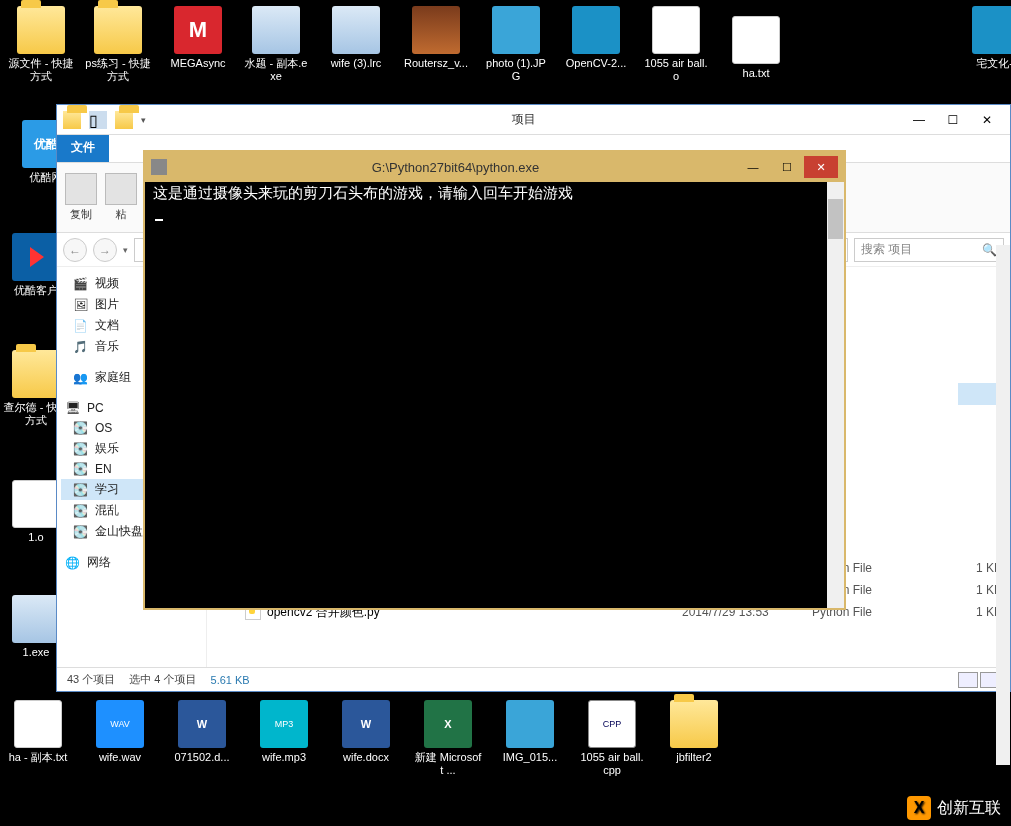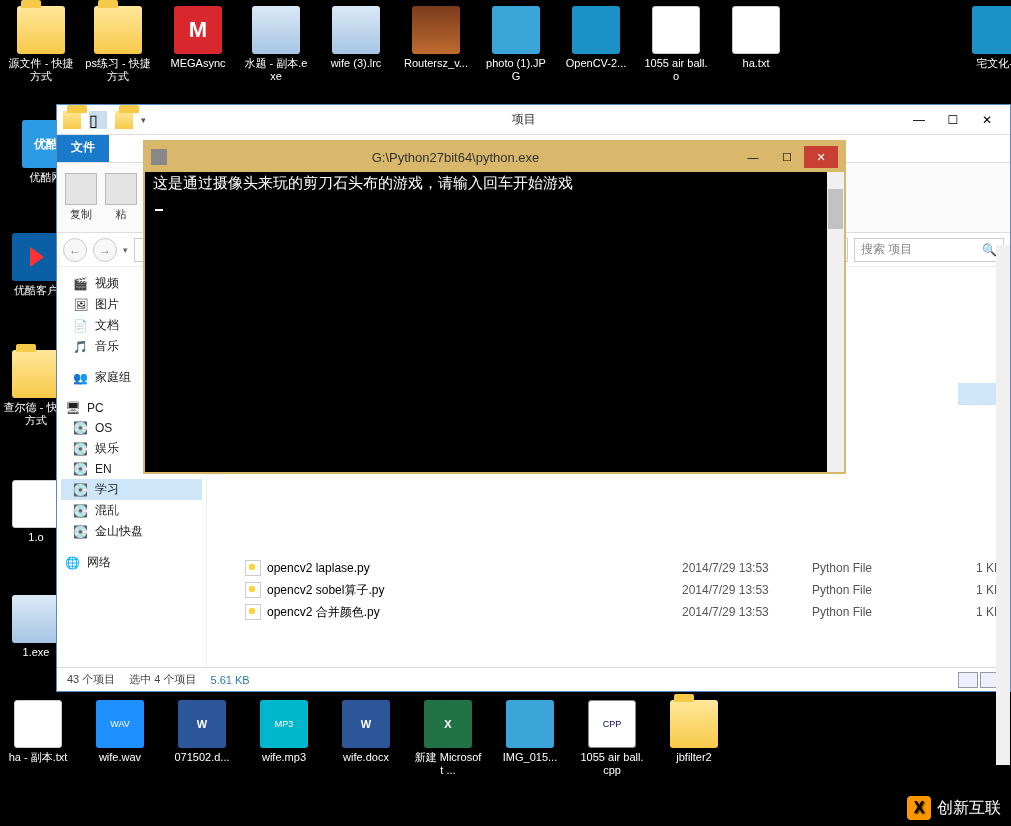--- a/index.html
+++ b/index.html
@@ -67,21 +67,21 @@
 .py-ico{ width:16px; height:16px; background:#fff; border:1px solid #ccc; position:relative; }
 .py-ico::after{ content:''; position:absolute; left:3px; top:3px; width:6px; height:6px; background:#ffd43b; border-radius:2px; }
 .size-bars { position:absolute; right:6px; top:6px; width:46px; }
 .sbar { height:22px; display:flex; align-items:center; justify-content:flex-end; font-size:12px; color:#555; }
 
 .statusbar { height:24px; border-top:1px solid #ddd; display:flex; align-items:center; padding:0 10px; font-size:11px; color:#444; gap:14px; }
 .view-toggle{ margin-left:auto; display:flex; gap:2px;}
 .view-toggle .vt{ width:20px;height:16px;border:1px solid #999;background:#eef;}
 
 
-.console-win { position:absolute; left:143px; top:140px; width:703px; height:334px; display:flex; flex-direction:column; border:2px solid #d9b86b; }
+.console-win { position:absolute; left:143px; top:150px; width:703px; height:460px; display:flex; flex-direction:column; border:2px solid #d9b86b; }
 .console-title { height:30px; background:#d9b86b; display:flex; align-items:center; padding:0 6px; font-size:13px; }
 .console-title .ico{ width:16px; height:16px; background:#888; margin-right:8px; }
 .console-title .ttl{ flex:1; text-align:center; color:#333; }
 .cwin-ctrls{ display:flex; }
 .cwin-btn{ width:34px; height:22px; display:flex; align-items:center; justify-content:center; font-size:11px; cursor:pointer; background:#d9b86b; }
 .cwin-btn.close{ background:#c84031; color:#fff; }
 .console-body { flex:1; background:#000; color:#fff; font-family:"NSimSun",monospace; font-size:15px; padding:2px 8px; position:relative; }
 .console-scroll { position:absolute; right:0; top:0; bottom:0; width:17px; background:#f0f0f0; }
 .console-thumb { position:absolute; top:17px; width:15px; left:1px; height:40px; background:#c2c2c2; }
 .console-body .cursor { display:inline-block; width:8px; height:2px; background:#fff; margin-left:2px; vertical-align:bottom; }
@@ -127,21 +127,21 @@
         <div class="label">photo (1).JPG</div>
       </div>
       <div class="dicon" style="left: 560px; top: 6px;">
         <div class="glyph file-book"></div>
         <div class="label">OpenCV-2...</div>
       </div>
       <div class="dicon" style="left: 640px; top: 6px;">
         <div class="glyph file-txt"></div>
         <div class="label">1055 air ball.o</div>
       </div>
-      <div class="dicon" style="left: 720px; top: 6px;">
+      <div class="dicon" style="left: 720px; top: 16px;">
         <div class="glyph file-txt"></div>
         <div class="label">ha.txt</div>
       </div>
       <div class="dicon" style="left: 960px; top: 6px;">
         <div class="glyph file-book"></div>
         <div class="label">宅文化-.</div>
       </div>
     </div>
 
   <div id="leftcol">

